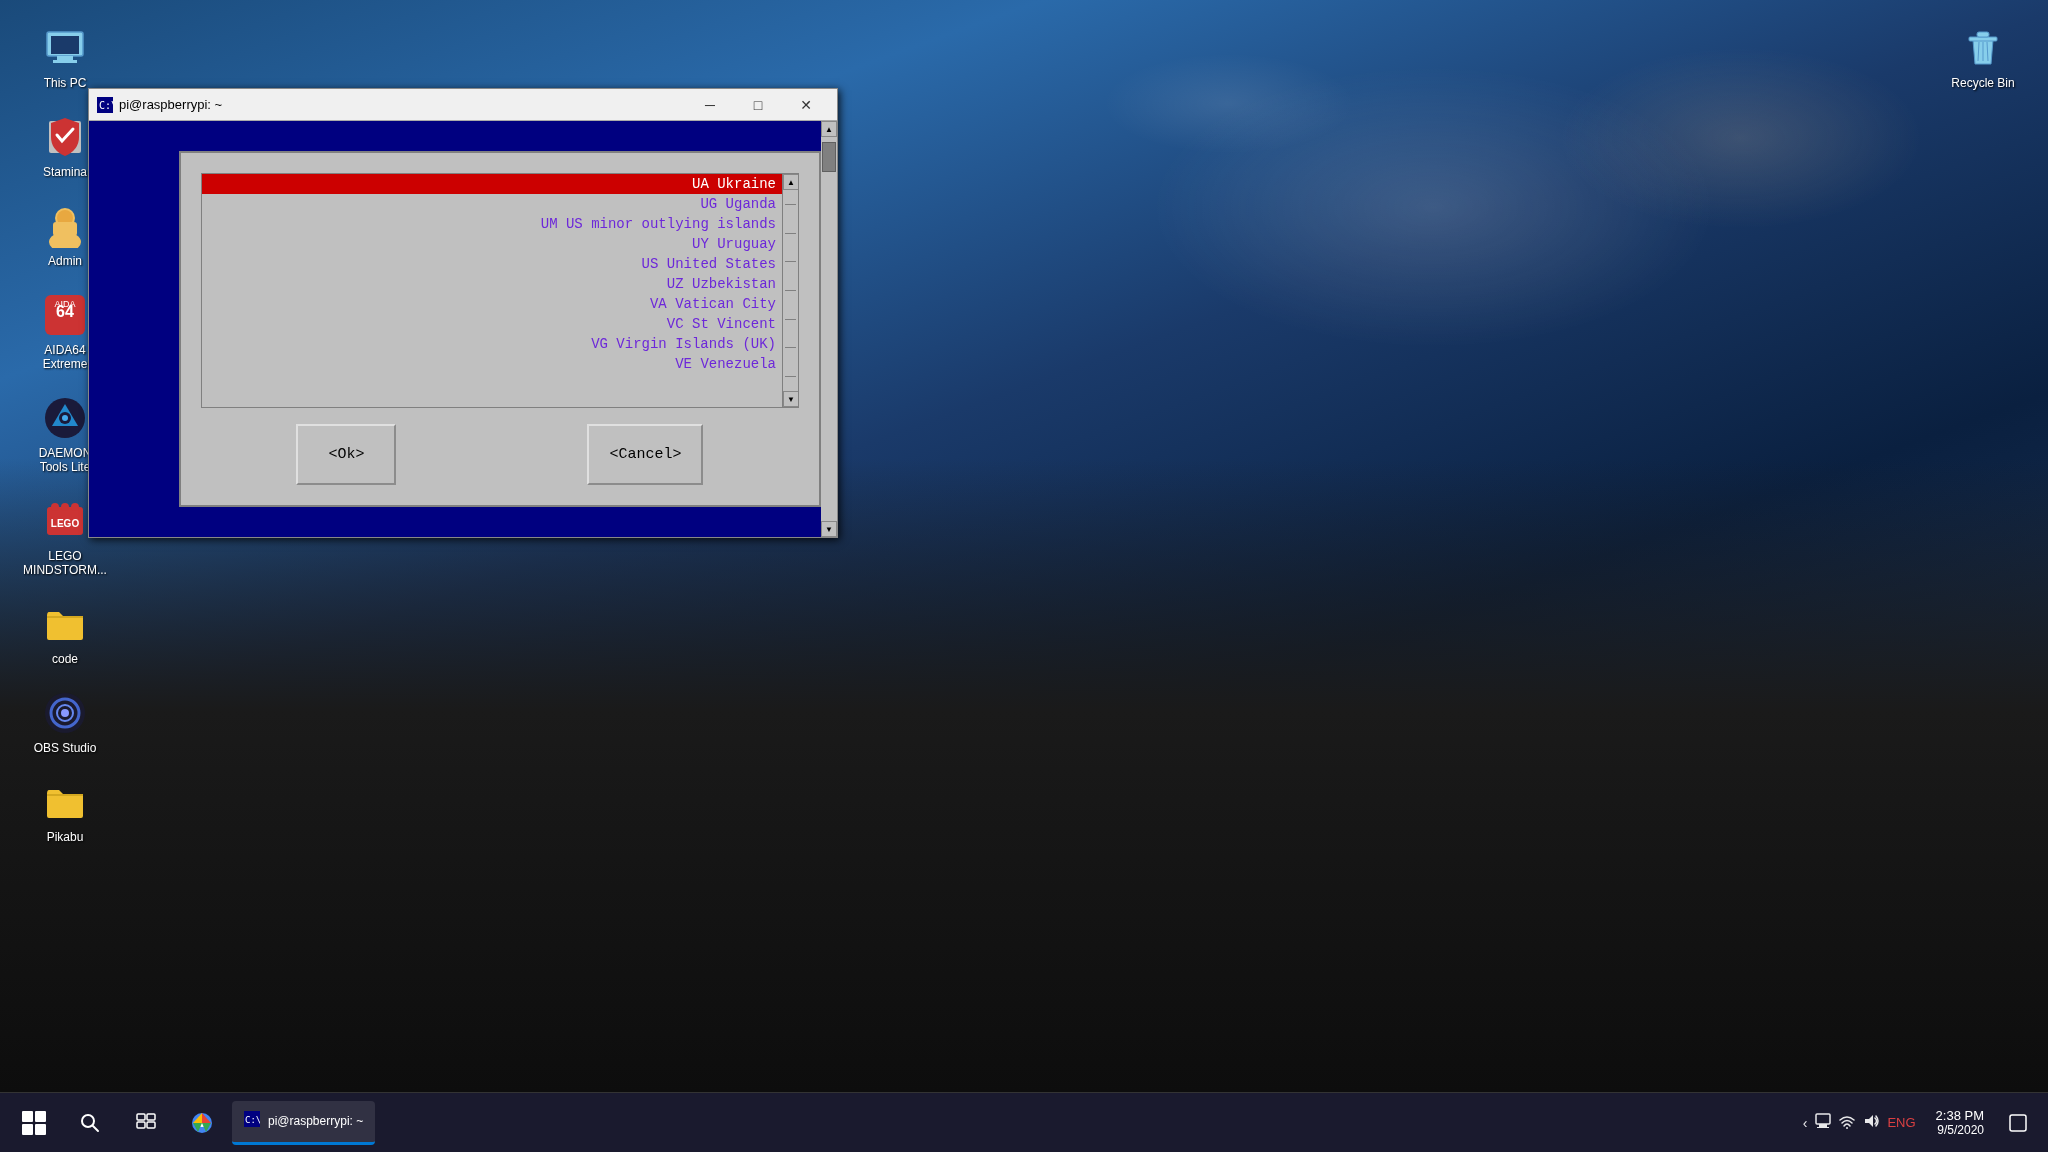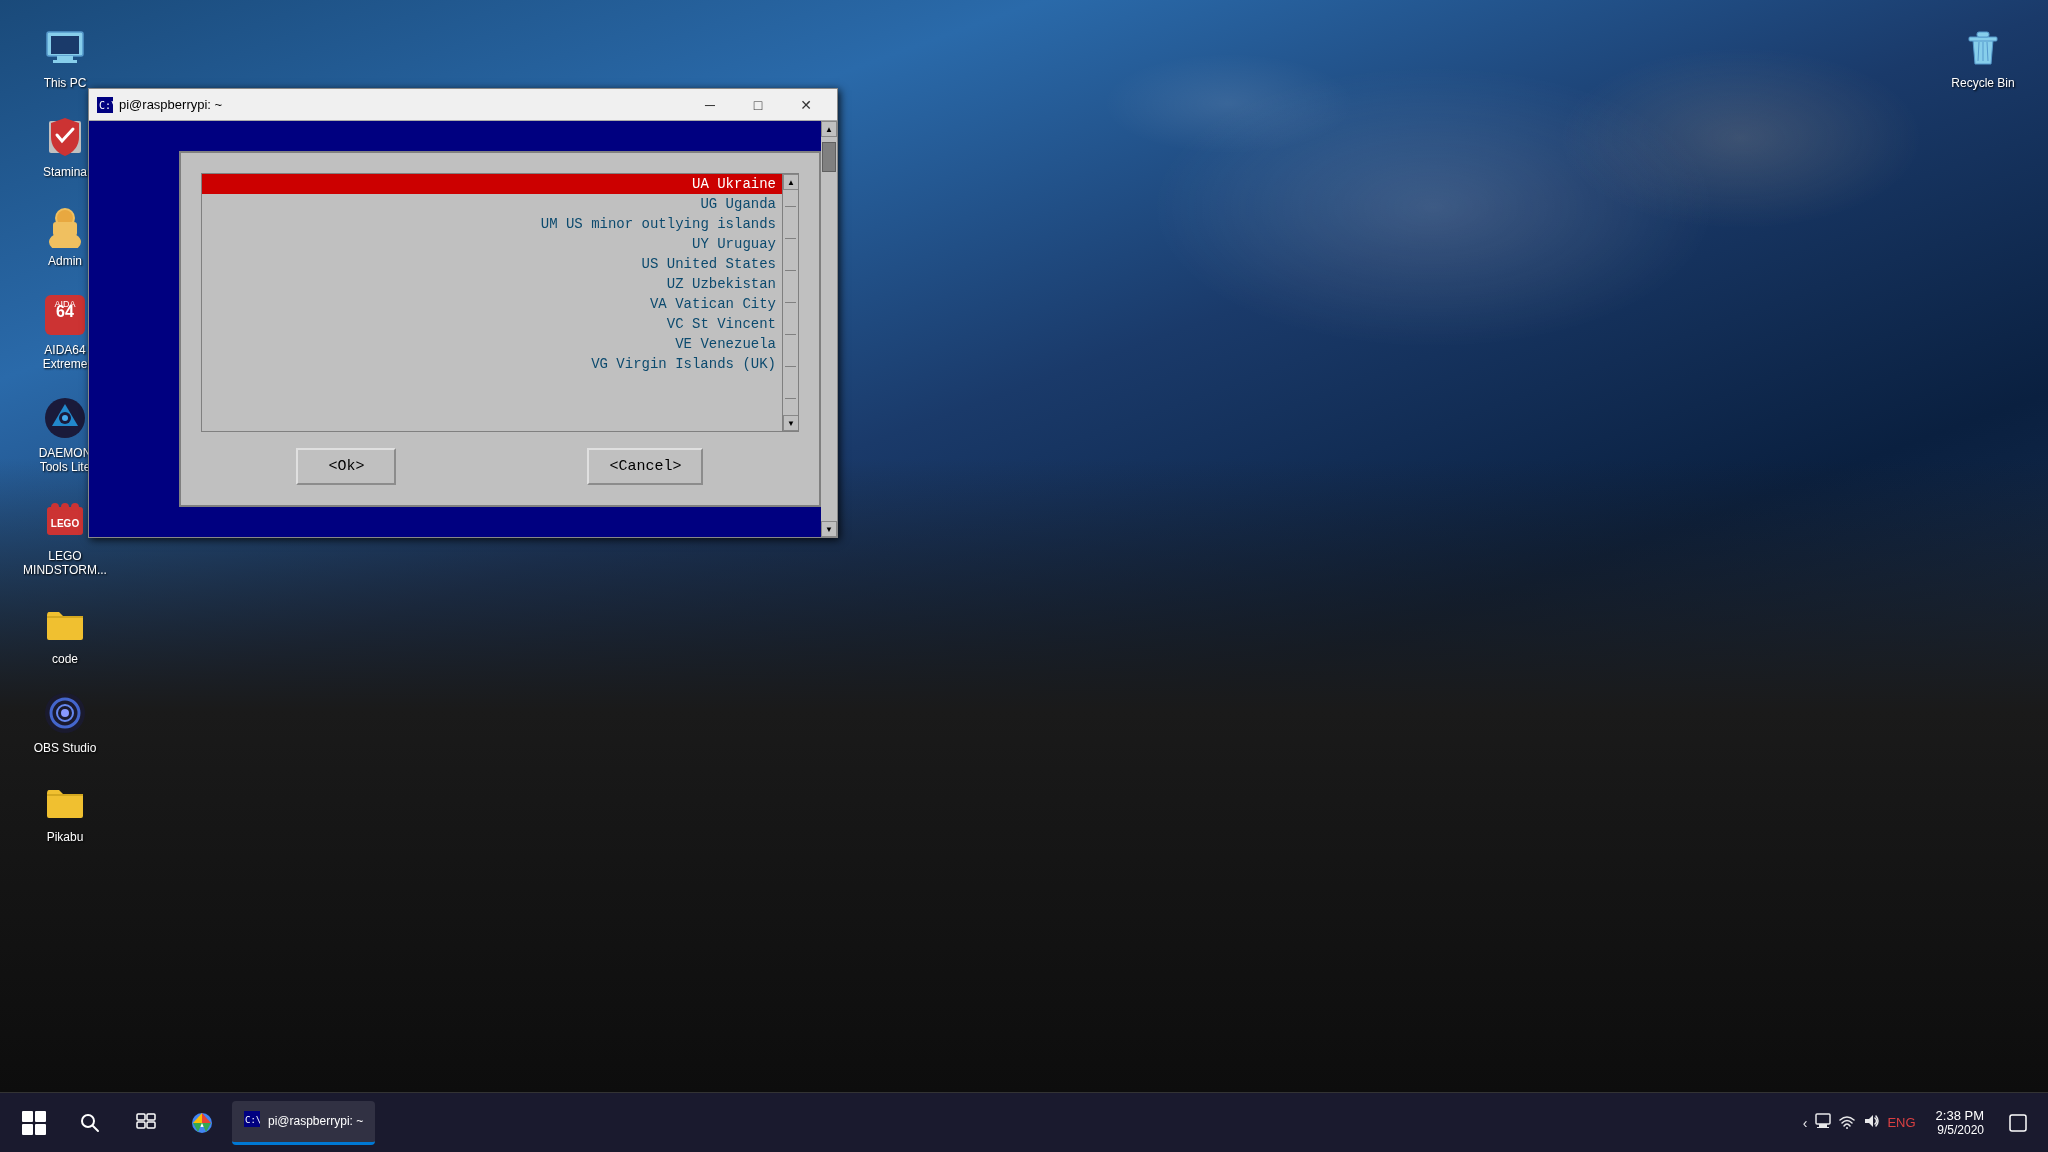--- a/index.html
+++ b/index.html
@@ -215,21 +215,21 @@
     }
 
     .dialog-list {
       flex: 1;
       overflow: hidden;
     }
 
     .list-item {
       font-family: 'Courier New', monospace;
       font-size: 14px;
-      color: #0c4a6e;
+      color: #6d28d9;
       padding: 2px 6px;
       white-space: nowrap;
     }
 
     .list-item.selected {
       background: #cc0000;
       color: white;
     }
 
     .dialog-list-scrollbar {
@@ -280,21 +280,21 @@
       display: flex;
       justify-content: space-around;
       margin-top: 16px;
     }
 
     .dialog-btn {
       font-family: 'Courier New', monospace;
       font-size: 15px;
       background: #c0c0c0;
       border: 2px outset #e0e0e0;
-      padding: 8px 20px;
+      padding: 20px 20px;
       cursor: pointer;
       color: #000;
       min-width: 100px;
       text-align: center;
     }
 
     
     .taskbar {
       position: absolute;
       bottom: 0;
@@ -615,22 +615,22 @@
           <div class="dialog-list">
 
             <div class="list-item selected">UA Ukraine</div>
             <div class="list-item">UG Uganda</div>
             <div class="list-item">UM US minor outlying islands</div>
             <div class="list-item">UY Uruguay</div>
             <div class="list-item">US United States</div>
             <div class="list-item">UZ Uzbekistan</div>
             <div class="list-item">VA Vatican City</div>
             <div class="list-item">VC St Vincent</div>
+            <div class="list-item">VG Virgin Islands (UK)</div>
             <div class="list-item">VE Venezuela</div>
-            <div class="list-item">VG Virgin Islands (UK)</div>
 
           </div>
 
           <div class="dialog-list-scrollbar">
             <div class="list-scrollbar-up">▲</div>
             <div class="list-scrollbar-track">
               <div class="list-scrollbar-marks">
                 <div class="list-scrollbar-mark"></div>
                 <div class="list-scrollbar-mark"></div>
                 <div class="list-scrollbar-mark"></div>

